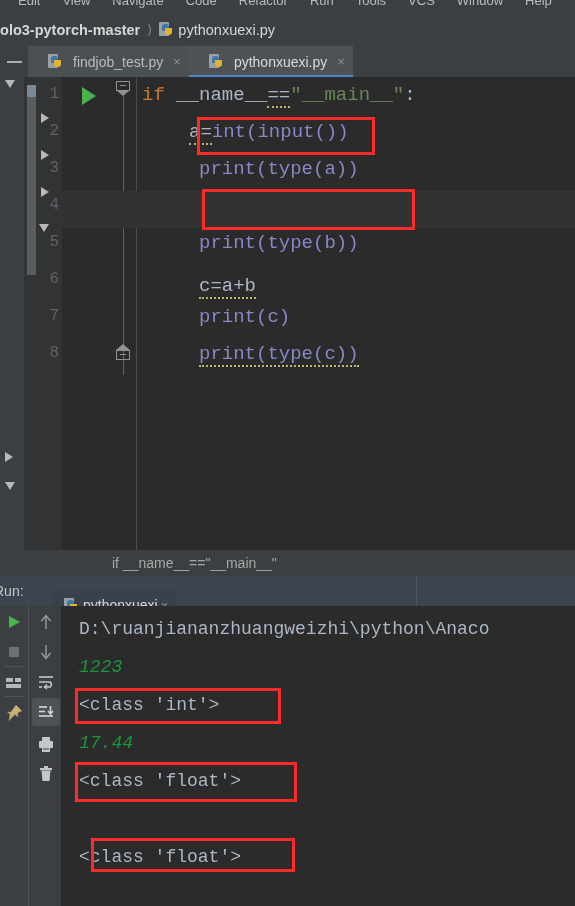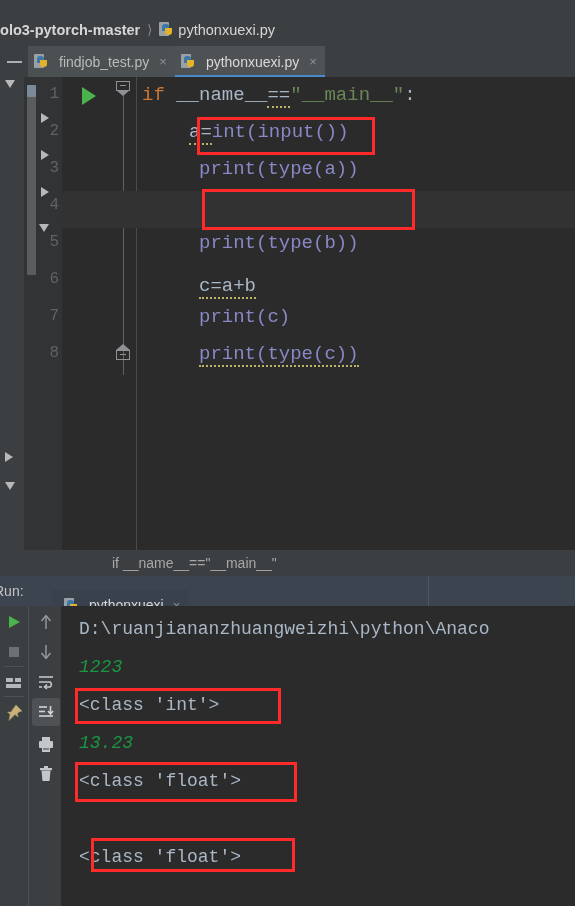--- a/index.html
+++ b/index.html
@@ -32,21 +32,21 @@
   .pyicon .pb{position:absolute;left:3px;top:2px;width:7px;height:7px;
     background:#3b78a7;border-radius:3px 3px 0 0;}
   .pyicon .py{position:absolute;left:6px;top:6px;width:7px;height:7px;
     background:#e3b32a;border-radius:0 0 3px 3px;}
 
   
   .tabbar{position:absolute;left:0;top:46px;width:575px;height:31px;
     background:#3c3f41;display:flex;align-items:stretch;}
   .tab-collapse{width:28px;display:flex;align-items:center;justify-content:center;}
   .tab-collapse .bar{width:15px;height:2px;background:#a9b0b6;}
-  .tab{display:flex;align-items:center;padding:0 8px 0 6px;gap:6px;
+  .tab{display:flex;align-items:center;padding:0 8px 0 20px;gap:6px;
     font-size:14px;color:#bbbbbb;position:relative;}
   .tab.inactive{background:#4b5052;}
   .tab.active{background:#4e5254;color:#d9d9d9;}
   .tab.active:after{content:"";position:absolute;left:0;right:0;bottom:0;height:2px;
     background:#4a88c7;}
   .tab .x{color:#8d9295;font-size:13px;margin-left:4px;}
   .tabbar .tabfill{flex:1;background:#3c3f41;}
 
   
   .leftstrip{position:absolute;left:0;top:77px;width:24px;bottom:330px;
@@ -107,21 +107,21 @@
     background:#3c3f41;display:flex;align-items:center;}
   .edbreadcrumb .bcleft{width:88px;height:100%;background:#3c3f41;}
   .edbreadcrumb .bctxt{color:#a7a7a7;font-size:14px;
     font-family:"Liberation Sans",sans-serif;margin-left:0;}
 
   
   .runwin{position:absolute;left:0;right:0;bottom:0;height:330px;background:#3c3f41;}
   .run-tabbar{position:absolute;left:0;top:0;right:0;height:30px;background:#3c4450;
     display:flex;align-items:center;}
   .run-label{color:#c5c5c5;font-size:14px;margin-left:-6px;width:58px;}
-  .run-tab{display:flex;align-items:center;gap:6px;background:#39414d;
+  .run-tab{display:flex;align-items:center;background:#39414d;
     height:100%;padding:0 8px 0 12px;color:#d6d6d6;font-size:14px;margin-top:28px;}
   .run-tab .x{color:#8d9295;font-size:13px;margin-left:3px;}
   .run-tabgap{width:240px;height:100%;border-right:1px solid #4d5562;}
   .run-tabfill{flex:1;height:100%;}
 
   .run-body{position:absolute;left:0;top:30px;right:0;bottom:0;background:#8b5cf6;}
   .tb-left{position:absolute;left:0;top:0;width:28px;bottom:0;background:#3c3f41;}
   .tb-right{position:absolute;left:28px;top:0;width:33px;bottom:0;background:#3c3f41;
     border-left:1px solid #4e5254;}
   .tbtn{position:absolute;width:28px;height:28px;display:flex;align-items:center;
@@ -136,20 +136,34 @@
   .c-in{color:#1a9641;font-style:italic;}
 
   
   svg{display:block;}
 </style>
 </head>
 <body>
 
 <div class="app">
 
+  <div class="menubar">
+    <div class="inner">
+      <div class="mi">Edit</div>
+      <div class="mi">View</div>
+      <div class="mi">Navigate</div>
+      <div class="mi">Code</div>
+      <div class="mi">Refactor</div>
+      <div class="mi">Run</div>
+      <div class="mi">Tools</div>
+      <div class="mi">VCS</div>
+      <div class="mi">Window</div>
+      <div class="mi">Help</div>
+    </div>
+  </div>
 
   <div class="navbar">
     <span class="nav-crumb">yolo3-pytorch-master</span>
     <span class="nav-sep">⟩</span>
     <span class="pyicon">
       <span class="pg"></span>
         <span class="pb"></span>
         <span class="py"></span>
     </span>
     <span class="nav-file">pythonxuexi.py</span>
@@ -345,21 +359,21 @@
             <rect x="7" y="1" width="4" height="2" fill="#c4c7ca"></rect>
             <path d="M4.5 5.5 H13.5 L12.5 16 H5.5 Z" fill="#c4c7ca"></path>
           </svg>
         </div>
       </div>
 
       <div class="console">
         <div class="coline c-out" style="top:4px;">D:\ruanjiananzhuangweizhi\python\Anaco</div>
         <div class="coline c-in" style="top:42px;">1223</div>
         <div class="coline c-out" style="top:80px;font-family:Liberation Mono, monospace;">&lt;class 'int'&gt;</div>
-        <div class="coline c-in" style="top:118px;">13.23</div>
+        <div class="coline c-in" style="top:118px;">17.44</div>
         <div class="coline c-out" style="top:156px;">&lt;class 'float'&gt;</div>
         <div class="coline c-out" style="top:232px;">&lt;class 'float'&gt;</div>
 
         <div class="redbox" style="left:14px;top:82px;width:206px;height:36px;"></div>
         <div class="redbox" style="left:14px;top:156px;width:222px;height:40px;"></div>
         <div class="redbox" style="left:30px;top:232px;width:204px;height:34px;"></div>
       </div>
 
     </div>
   </div>

